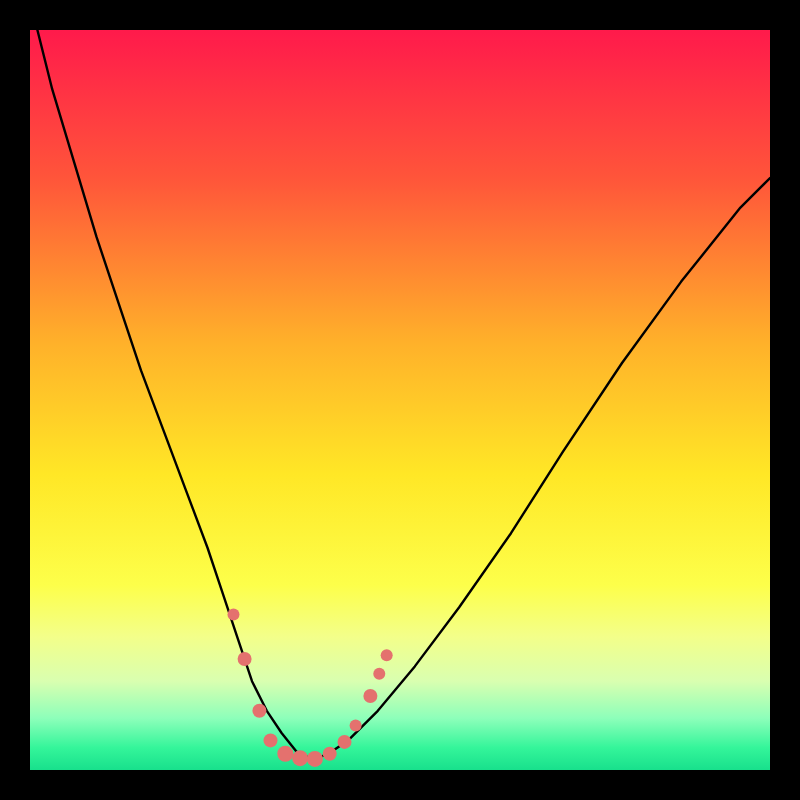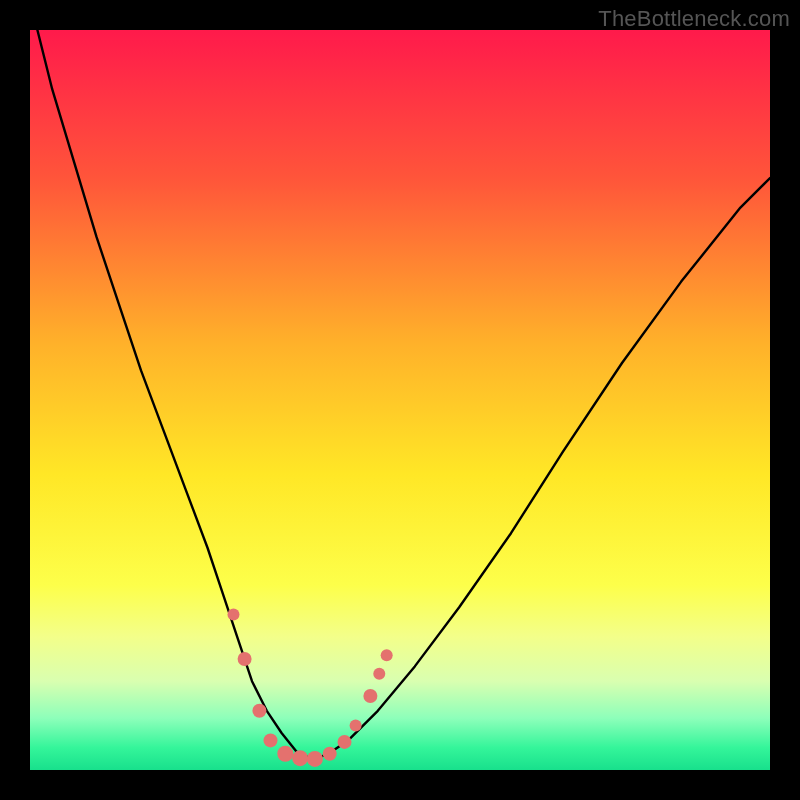--- a/index.html
+++ b/index.html
@@ -34,21 +34,20 @@
     font-weight: 500;
     letter-spacing: 0.2px;
     z-index: 20;
   }
   svg { display: block; }
 </style>
 </head>
 <body>
 
 <div class="frame">
-  <div class="watermark">TheBottleneck.com</div>
   <div class="plot-area">
     <svg id="chart-svg" width="740" height="740" viewBox="0 0 740 740" preserveAspectRatio="none">
         <defs>
           <linearGradient id="bg-grad" x1="0" y1="0" x2="0" y2="1">
             <stop offset="0%" stop-color="#ff1a4b"></stop>
             <stop offset="20%" stop-color="#ff553a"></stop>
             <stop offset="42%" stop-color="#ffb02a"></stop>
             <stop offset="60%" stop-color="#ffe726"></stop>
             <stop offset="75%" stop-color="#fdff4a"></stop>
             <stop offset="82%" stop-color="#f3ff8a"></stop>

